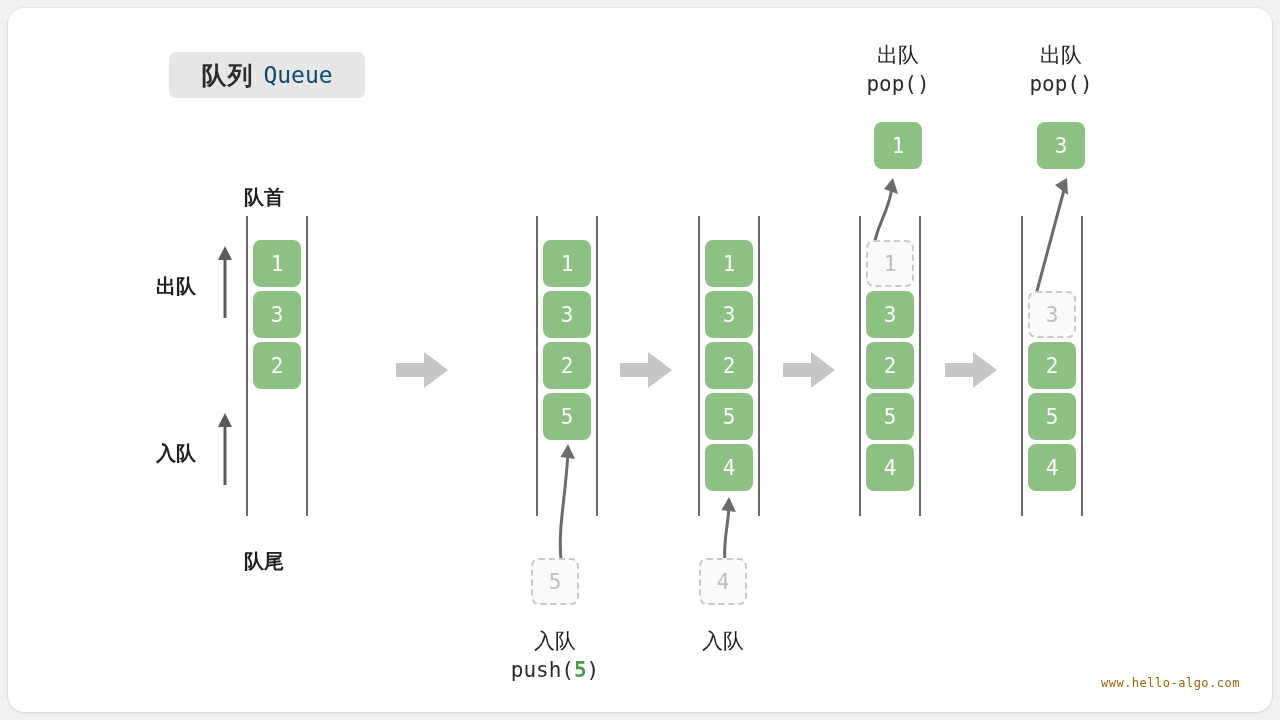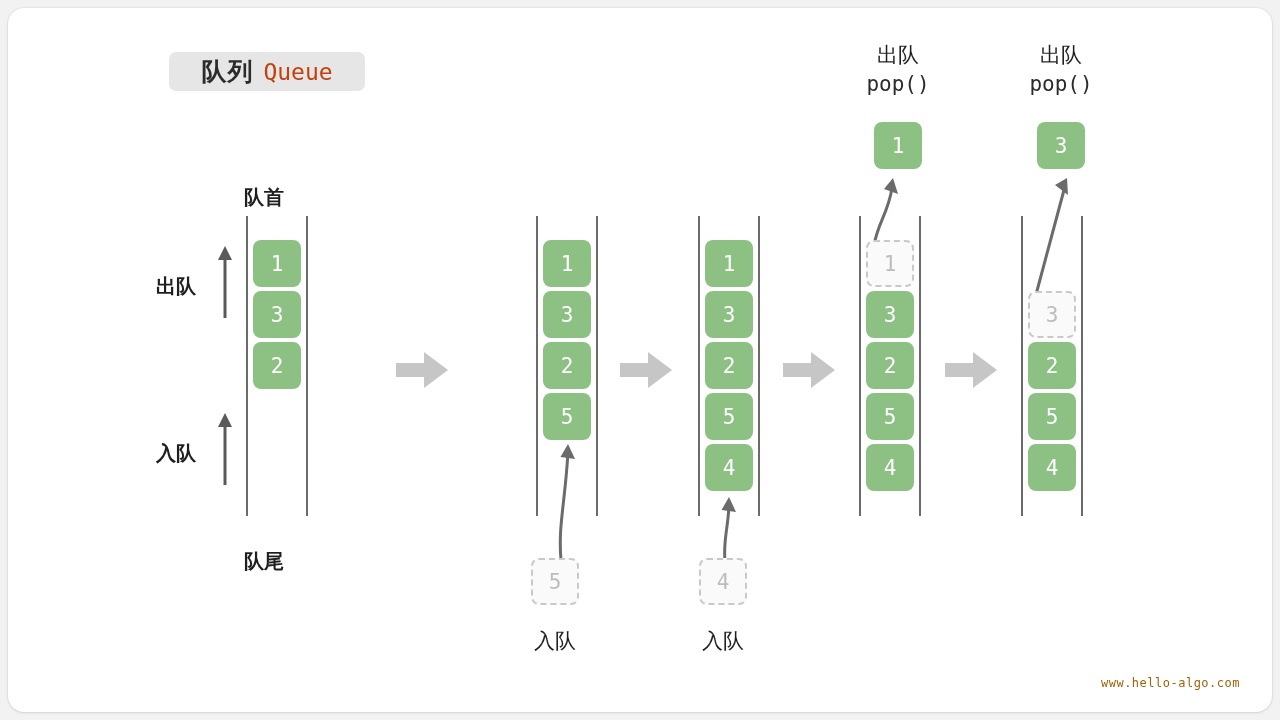--- a/index.html
+++ b/index.html
@@ -30,38 +30,38 @@
     box-shadow: 0 1px 3px rgba(0,0,0,0.10), 0 0 0 1px rgba(0,0,0,0.04);
     overflow: hidden;
   }
   .abs { position: absolute; }
 
   
   #title-badge {
     left: 161px;
     top: 44px;
     width: 196px;
-    height: 39px;
+    height: 46px;
     background: #e6e6e6;
     border-radius: 7px;
     display: flex;
     align-items: center;
     justify-content: center;
     gap: 10px;
   }
   #title-badge .cn {
     font-size: 25px;
     font-weight: bold;
     color: #2b2b2b;
     letter-spacing: 1px;
   }
   #title-badge .en {
     font-family: "DejaVu Sans Mono", "Liberation Mono", monospace;
     font-size: 23px;
-    color: #c2410c;
+    color: #0c4a6e;
   }
 
   
   .axis-label {
     font-size: 20px;
     font-weight: bold;
     color: #1f1f1f;
     white-space: nowrap;
   }
 
@@ -178,20 +178,21 @@
       <div class="cell filled" style="margin-top:4px;">2</div>
       <div class="cell filled" style="margin-top:4px;">5</div>
     </div>
     <svg class="abs" style="left:535px; top:434px;" width="40" height="120" viewBox="0 0 40 120">
       <path d="M18 118 C 15 84, 22 62, 25 10" stroke="#6b6b6b" stroke-width="3" fill="none"></path>
       <path d="M25 2 L32 17 L17.5 15 Z" fill="#6b6b6b"></path>
     </svg>
     <div class="abs cell ghost" style="left:523px; top:550px;">5</div>
     <div class="abs op-caption" style="left:447px; top:618px; width:200px; text-align:center;">
       <span class="cn">入队</span>
+      <span class="code"><span>push(</span><span class="arg">5</span><span>)</span></span>
     </div>
 
     <svg class="abs step-arrow" style="left:612px; top:342px;" viewBox="0 0 52 40">
       <path d="M0 13 H28 V2 L52 20 L28 38 V27 H0 Z" fill="#c6c6c6"></path>
     </svg>
 
     <div class="abs rail" style="left:690px; top:208px; width:62px; height:300px;"></div>
     <div class="abs" style="left:697px; top:232px;">
       <div class="cell filled">1</div>
       <div class="cell filled" style="margin-top:4px;">3</div>

